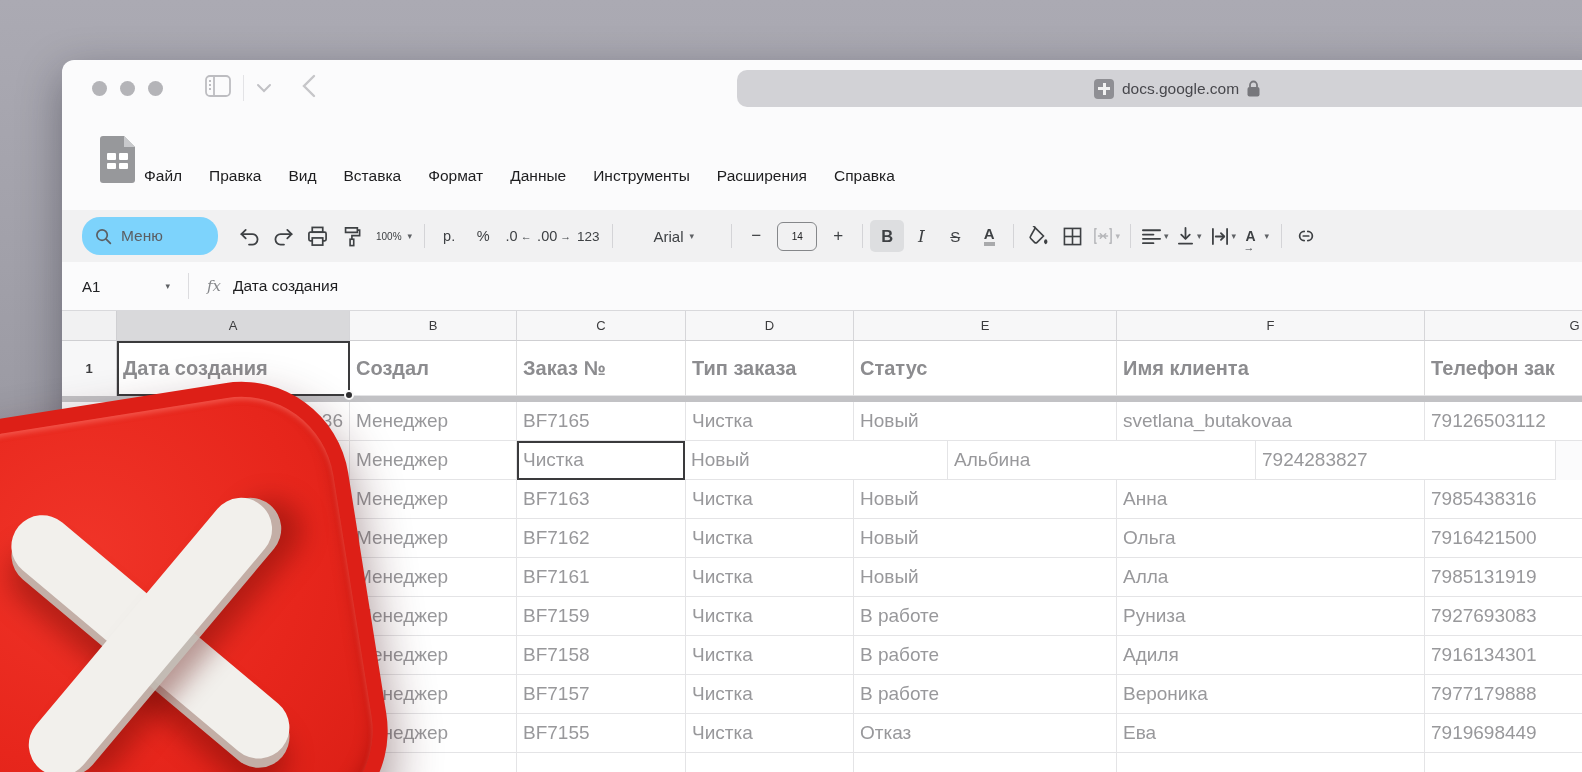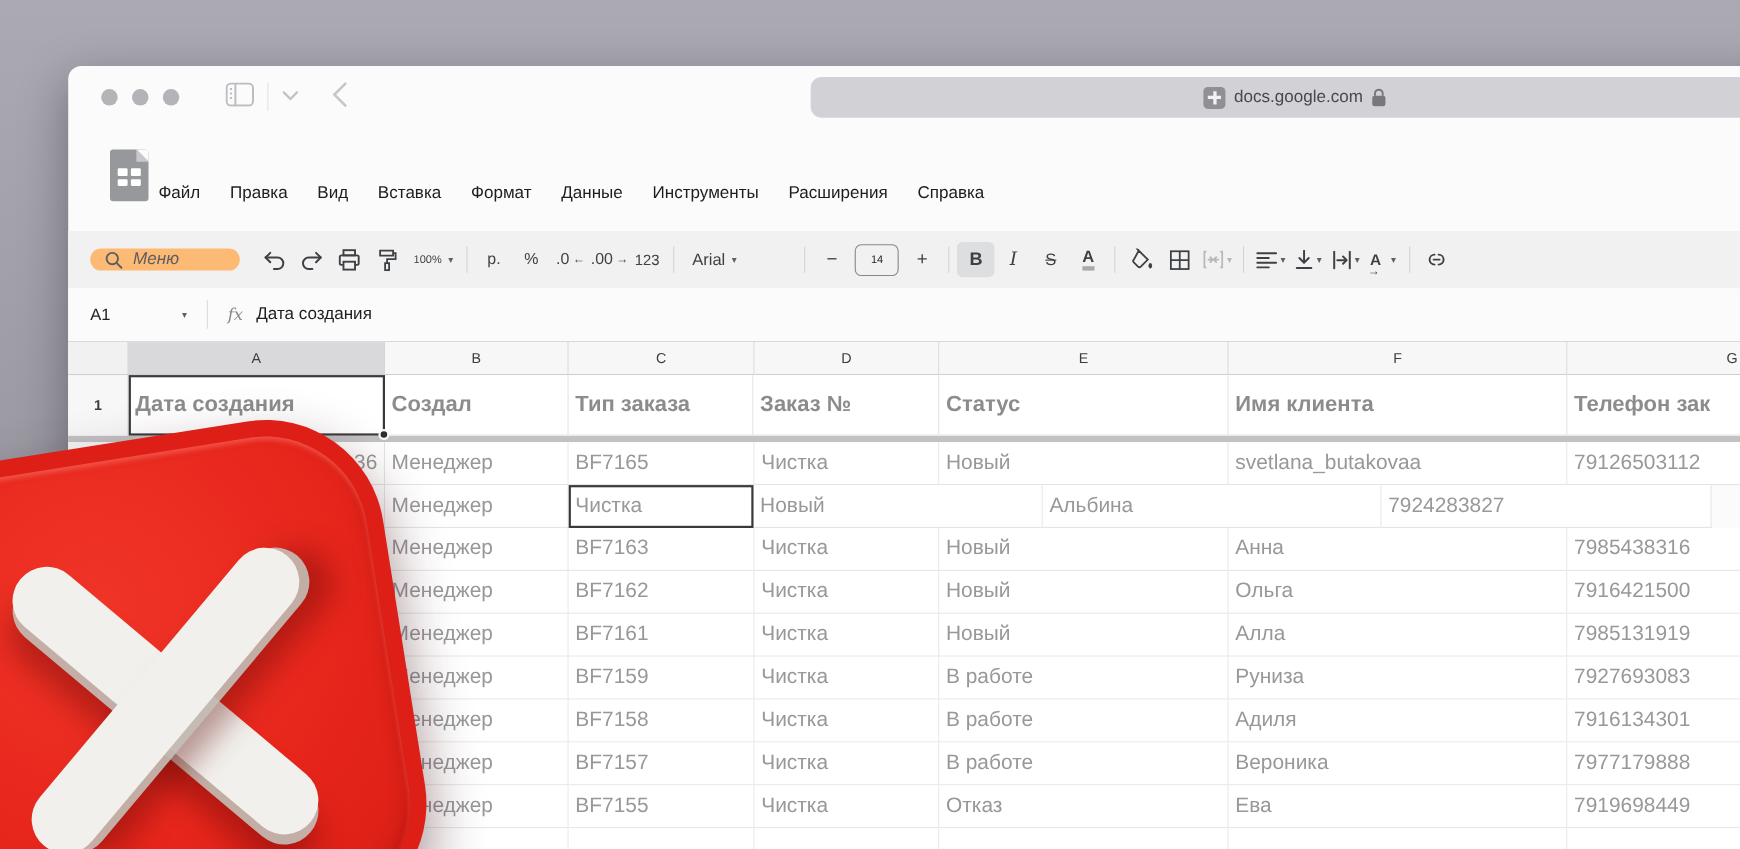--- a/index.html
+++ b/index.html
@@ -40,33 +40,33 @@
   .doc-title-row { position:absolute; left:80px; top:12px; display:flex; align-items:center; gap:18px; }
   .doc-title { font-size:21.5px; color:#1c1c1e; font-weight:400; }
   .title-ico { color:#3e3e42; display:flex; }
   .menubar { position:absolute; left:82px; top:51px; display:flex; gap:27px;
              font-size:15.5px; color:#1d1d1f; }
   .menubar span { cursor:default; }
 
   
   .toolbar { height:52px; margin-top:0; background:#f1f1f2; display:flex; align-items:center;
              padding:0 12px 0 20px; border-radius:0; }
-  .tpill { width:136px; height:20px; background:#fdba74; border-radius:18px; display:flex;
-           align-items:center; gap:9px; padding-left:13px; margin-right:14px;font-style:italic; }
+  .tpill { width:136px; height:38px; background:#7dd3fc; border-radius:18px; display:flex;
+           align-items:center; gap:9px; padding-left:13px; margin-right:14px; }
   .tpill .lbl { font-size:15.5px; color:#5b5e62; }
   .tbtn { min-width:34px; height:32px; display:flex; align-items:center; justify-content:center;
           color:#3e4144; border-radius:5px; position:relative; }
   .tbtn.active { background:#dddee0; }
   .ttext { font-size:14.5px; color:#3e4144; padding:0 3px; }
   .tsep { width:1px; height:24px; background:#d4d4d7; margin:0 7px; }
   .dd { font-size:9px; color:#5e6164; margin-left:3px; }
   .dd.lite, .tbtn.disabled { color:#b6b7ba; }
   .zoomsel { display:flex; align-items:center; padding:0 5px; }
   .zoomsel .ttext { font-size:10px; }
-  .fontsel { display:flex; align-items:center; width:104px; justify-content:flex-start; padding:0 6px; }
+  .fontsel { display:flex; align-items:center; width:104px; justify-content:center; padding:0 6px; }
   .fszbox { width:40px; height:29px; border:1px solid #85878a; border-radius:6px; display:flex;
             align-items:center; justify-content:center; font-size:10px; color:#212224; margin:0 4px; }
   .bold-b { font-weight:700; font-size:16.5px; }
   .ital-i { font-family:"DejaVu Serif","Liberation Serif",serif; font-style:italic; font-size:17px; }
   .strike-s { font-size:15px; text-decoration:line-through; }
   .ucolor { font-size:15px; font-weight:600; line-height:1; display:inline-block;
             border-bottom:4px solid #a9aaac; padding-bottom:1px; }
   .rotA { font-size:14px; font-weight:600; position:relative; }
   .rotA::after { content:"\2192"; position:absolute; left:-2px; bottom:-9px; font-size:11px; font-weight:400; }
   svg.tico { display:block; }
@@ -351,22 +351,22 @@
         <div class="colh c3">D</div>
         <div class="colh c4">E</div>
         <div class="colh c5">F</div>
         <div class="colh c6">G</div>
       </div>
 
       <div class="grow hdr-row">
         <div class="gutter">1</div>
         <div class="cell c0 a1sel">Дата создания<span class="fill-handle"></span></div>
         <div class="cell c1">Создал</div>
+        <div class="cell c2">Заказ №</div>
         <div class="cell c3">Тип заказа</div>
-        <div class="cell c2">Заказ №</div>
         <div class="cell c4">Статус</div>
         <div class="cell c5">Имя клиента</div>
         <div class="cell c6">Телефон зак</div>
       </div>
 
       <div class="frozen-bar"></div>
 
       <div id="grid-body">
           <div class="grow data-row">
           <div class="gutter rownum">2</div>

